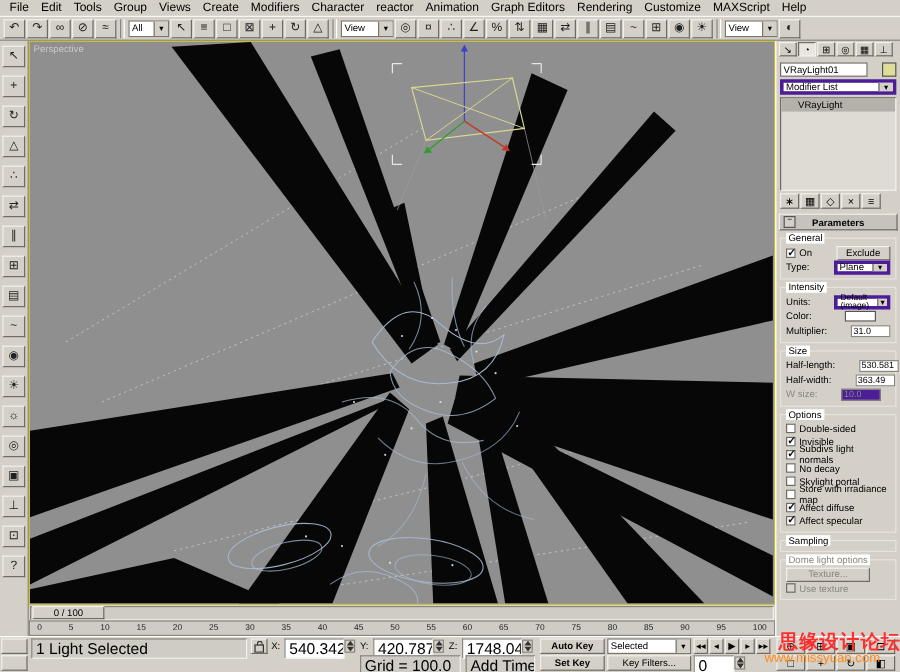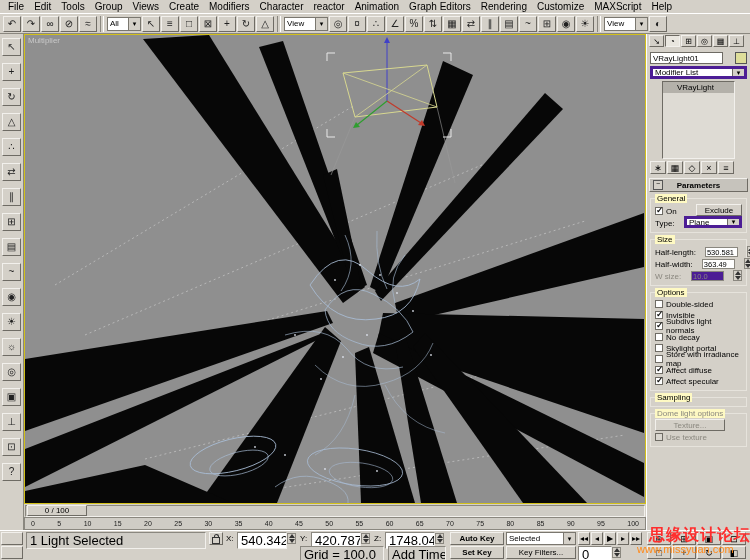--- a/index.html
+++ b/index.html
@@ -62,34 +62,34 @@
   #panel-tabs{display:flex;height:14px;padding:1px 2px 0;gap:1px;}
   .ptab{width:15px;height:12px;font-size:8px;line-height:11px;text-align:center;background:#d4d0c8;
         border:1px solid;border-color:#f2f0ec #6e6b64 #6e6b64 #f2f0ec;box-sizing:border-box;}
   .ptab.active{background:#e9e6df;border-color:#6e6b64 #f2f0ec #f2f0ec #6e6b64;}
   #name-row{display:flex;gap:12px;margin:3px 3px 2px;align-items:center;}
   .input{flex:1;background:#fff;border:1px solid #6e6b64;height:12px;display:flex;align-items:center;padding-left:2px;box-sizing:border-box;}
   .swatch{width:12px;height:12px;background:#dede9a;border:1px solid #555;box-sizing:border-box;flex:0 0 auto;}
   .pcombo{height:13px;margin:2px 3px;background:#fff;border:3px solid #4c1d95;display:flex;align-items:center;padding-left:2px;box-sizing:border-box;}
   .pcombo .car{margin-left:auto;width:11px;height:100%;background:#d4d0c8;border-left:1px solid #6e6b64;display:flex;align-items:center;justify-content:center;font-size:7px;}
   .pcombo .car::after{content:"▾";}
-  #stack{margin:2px 15px;height:78px;background:#dedbd4;border:1px solid;border-color:#6e6b64 #f2f0ec #f2f0ec #6e6b64;overflow:hidden;box-sizing:border-box;}
+  #stack{margin:2px 3px;height:78px;background:#dedbd4;border:1px solid;border-color:#6e6b64 #f2f0ec #f2f0ec #6e6b64;overflow:hidden;box-sizing:border-box;}
   .stack-item{height:11px;display:flex;align-items:center;padding-left:14px;}
   .stack-item.selected{background:#b4b1aa;}
   #stack-tools{display:flex;gap:1px;margin:2px 3px;}
   .stkbtn{width:16px;height:13px;font-size:9px;line-height:12px;text-align:center;background:#d4d0c8;
           border:1px solid;border-color:#f2f0ec #6e6b64 #6e6b64 #f2f0ec;box-sizing:border-box;}
   .rollout{margin:4px 2px 3px;height:12px;background:#c6c3bc;border:1px solid;border-color:#f2f0ec #6e6b64 #6e6b64 #f2f0ec;
            display:flex;align-items:center;justify-content:center;font-weight:bold;position:relative;}
   .minus{position:absolute;left:3px;top:1px;width:8px;height:8px;background:#d4d0c8;border:1px solid #555;
          font-size:7px;line-height:6px;text-align:center;font-weight:normal;}
   .minus::before{content:"−";}
   .grp{position:relative;border:1px groove #e6e3dc;margin:6px 3px 2px;padding:5px 2px 3px;}
-  .grp-title{position:absolute;top:-5px;left:4px;background:#fef9c3;padding:0 2px;}
-  .prow{display:flex;align-items:flex-end;gap:9px;margin:1px 2px;height:11px;}
+  .grp-title{position:absolute;top:-5px;left:4px;background:#ffffff;padding:0 2px;}
+  .prow{display:flex;align-items:center;gap:20px;margin:1px 2px;height:11px;}
   .plabel{flex:0 0 auto;}
   .val{margin-left:auto;width:33px;background:#fff;border:1px solid #8a877f;height:10px;font-size:7.5px;
        display:flex;align-items:center;padding:0 1px;box-sizing:border-box;flex:0 0 auto;}
   .crow{display:flex;align-items:center;gap:3px;margin:1px 2px;height:10px;}
   .box{width:8px;height:8px;background:#fff;border:1px solid #6e6b64;box-sizing:border-box;position:relative;flex:0 0 auto;}
   .checked > .box::after, .crow.checked .box::after{content:"✓";position:absolute;left:0;top:-3px;font-size:9px;font-weight:bold;color:#111;}
   .disabled, .disabled *{color:#8a877f;}
   .disabled .box, .disabled.box{background:#d9d6cf;}
   .disabled .val{color:#8a877f;background:#4c1d95;}
   .btn{background:#d4d0c8;border:1px solid;border-color:#f2f0ec #6e6b64 #6e6b64 #f2f0ec;font-size:8px;height:12px;
@@ -236,21 +236,21 @@
         <line x1="402" y1="30" x2="330" y2="82" stroke="#d8d890" stroke-width="0.8"></line>
         <line x1="362" y1="66" x2="396" y2="88" stroke="#c23a2a" stroke-width="1.2"></line>
         <polygon points="400,91 393,90 397,85" fill="#c23a2a"></polygon>
         <line x1="362" y1="66" x2="332" y2="90" stroke="#2f9e2f" stroke-width="1.2"></line>
         <polygon points="328,93 331,87 335,92" fill="#2f9e2f"></polygon>
         <g stroke="#e8e8e8" stroke-width="1" fill="none">
           <path d="M302,18 h8 M302,18 v8 M426,18 h-8 M426,18 v8 M302,102 h8 M302,102 v-8 M426,102 h-8 M426,102 v-8"></path>
         </g>
       </g>
     </svg>
-    <div id="viewport-label">Multiplier</div>
+    <div id="viewport-label">Perspective</div>
   </div>
 
   <div id="timeslider">
     <div class="ts-track"></div>
     <div class="ts-handle">0 / 100</div>
   </div>
 
   <div id="trackbar">
       <span class="tick">0</span>
       <span class="tick">5</span>
@@ -387,20 +387,42 @@
       </div>
       <div class="prow">
         <span class="plabel">Type:</span>
         <span class="pcombo" style="margin:0 0 0 auto;width:58px;height:12px">
           <span>Plane</span>
           <span class="car"></span>
         </span>
       </div>
     </div>
 
+    <div class="grp">
+      <span class="grp-title">Intensity</span>
+      <div class="prow">
+        <span class="plabel">Units:</span>
+        <span class="pcombo" style="margin:0 0 0 auto;width:64px;height:12px;font-size:7px">
+          <span>Default (image)</span>
+          <span class="car"></span>
+        </span>
+      </div>
+      <div class="prow">
+        <span class="plabel">Color:</span>
+        <span class="cswatch" style="margin-left:auto;margin-right:12px"></span>
+      </div>
+      <div class="prow">
+        <span class="plabel">Multiplier:</span>
+        <span class="val">31.0</span>
+        <span class="spin">
+            <b></b>
+            <i></i>
+          </span>
+      </div>
+    </div>
 
     <div class="grp">
       <span class="grp-title">Size</span>
       <div>
           <div class="prow">
     <span class="plabel">Half-length:</span>
     <span class="val">530.581</span>
     <span class="spin">
               <b></b>
               <i></i>

